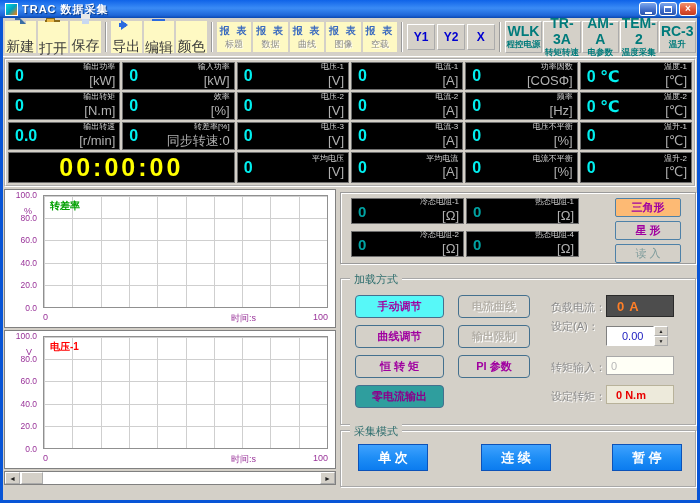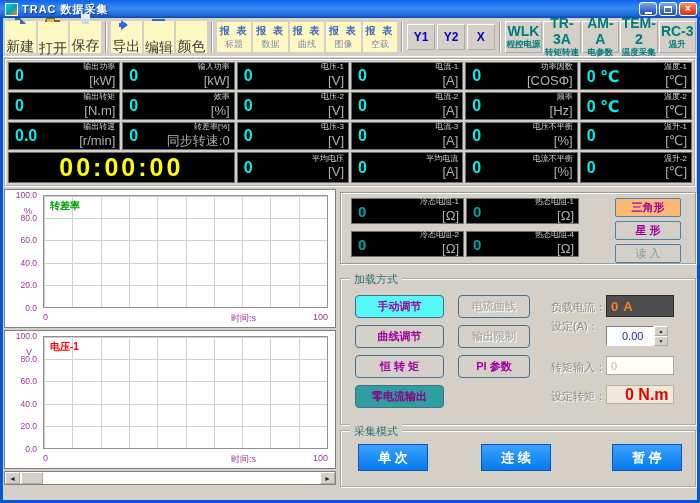--- a/index.html
+++ b/index.html
@@ -103,30 +103,30 @@
   .mode-btn { position:absolute; width:89px; height:23px; border:1px solid #44708E; border-radius:4px;
     background:#D4D0C8; color:#A000A0; font-size:11px; font-weight:bold; display:flex; align-items:center; justify-content:center; cursor:default; }
   .mode-btn.active { background:#57F8F8; }
   .mode-btn.teal { background:#2F9E9E; color:#8B008B; }
   .mode-btn.disabled { color:#B4B0A8; text-shadow:1px 1px 0 #fff; font-weight:bold; }
   .col1 { left:14px; } .col2 { left:117px; width:72px; }
   .row1 { top:16px; } .row2 { top:46px; } .row3 { top:76px; } .row4 { top:106px; }
   .flabel { position:absolute; left:210px; font-size:11px; color:#8C8C8C; text-shadow:1px 1px 0 #fff; }
   .fl1 { top:21px; } .fl2 { top:40px; } .fl3 { top:81px; } .fl4 { top:110px; }
   .loadcur { position:absolute; left:265px; top:16px; width:68px; height:22px; background:#4D4D4D; border:1px solid #2A2A2A;
-    color:#FF7F27; font-size:13px; font-weight:bold; display:flex; align-items:center; padding-left:4px; letter-spacing:1px; }
+    color:#FF7F27; font-size:13px; font-weight:bold; display:flex; align-items:center; padding-left:10px; letter-spacing:1px; }
   .setwrap { position:absolute; left:265px; top:47px; width:62px; height:20px; display:flex; }
   .setinput { width:48px; height:20px; border:1px solid; border-color:#808080 #fff #fff #808080; background:#fff;
     color:#2020C0; font-size:11px; padding-left:15px; font-family:inherit; }
   .spin { width:14px; display:flex; flex-direction:column; }
   .spin span { flex:1; background:#D4D0C8; border:1px outset #fff; font-size:5px; color:#202020; display:flex; align-items:center; justify-content:center; }
   .torqueinput { position:absolute; left:265px; top:77px; width:68px; height:19px; border:1px solid #A8A8A8; background:#FFFFF6;
     color:#B8B8B8; font-size:11px; padding-left:4px; font-family:inherit; }
   .settorque { position:absolute; left:265px; top:106px; width:68px; height:19px; background:#EDEADB; border:1px solid #B8B29A;
-    color:#E80000; font-size:16px; font-weight:bold; display:flex; align-items:center; padding-left:18px; }
+    color:#E80000; font-size:11px; font-weight:bold; display:flex; align-items:center; padding-left:9px; }
   .capbox { top:241px; height:57px; }
   .cap-btn { position:absolute; top:13px; width:70px; height:27px; border:1px solid #0C52B8;
     background:linear-gradient(180deg,#3FA2FF 0%,#1C8CF5 55%,#0B7BEF 100%);
     color:#fff; font-size:13px; font-weight:bold; display:flex; align-items:center; justify-content:center; cursor:default; }
   .cap1 { left:17px; } .cap2 { left:140px; } .cap3 { left:271px; }
 </style>
 </head>
 <body>
 
 <div class="win">

